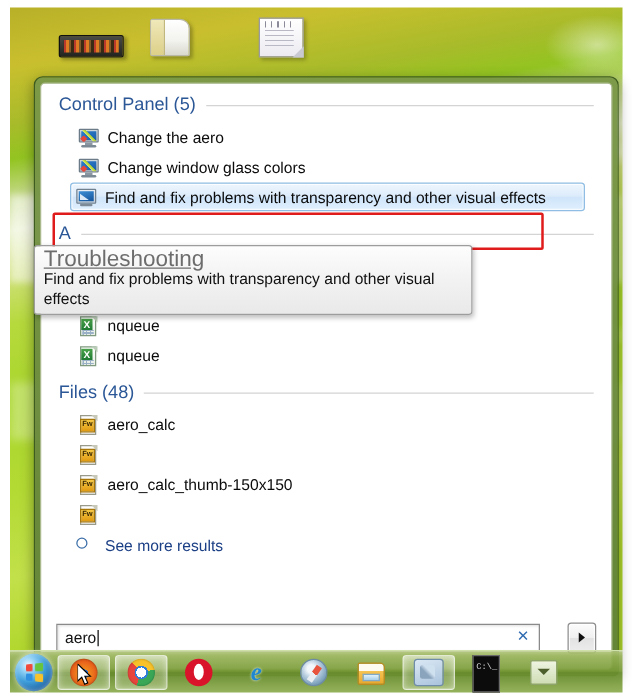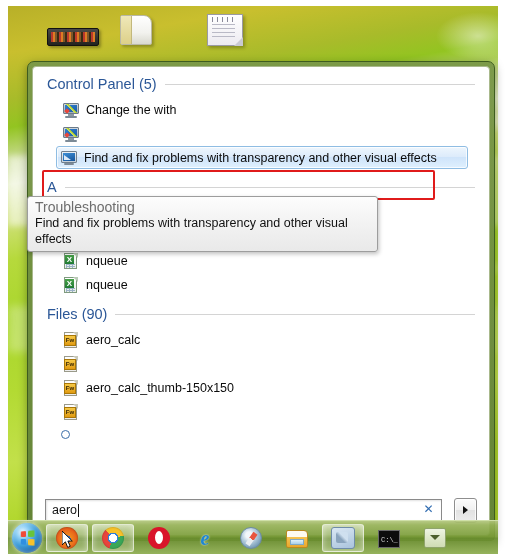--- a/index.html
+++ b/index.html
@@ -219,33 +219,33 @@
   }
 
   
   .tooltip{
     position:absolute;left:27px;top:196px;width:351px;
     background:linear-gradient(180deg,#fdfdfd 0%,#f3f3f3 45%,#e9e9e9 100%);
     border:1px solid #9d9d9d;border-radius:3px;
     box-shadow:1px 2px 4px rgba(0,0,0,.25);
     padding:2px 7px 4px 7px;box-sizing:border-box;z-index:30;
   }
-  .tt-title{font-size:14px;color:#6d6d6d;line-height:16px;}
+  .tt-title{font-size:18px;color:#6d6d6d;line-height:16px;text-decoration:underline;}
   .tt-body{font-size:12.5px;color:#101010;line-height:16px;}
 
   
   .annot{
     position:absolute;left:42px;top:170px;width:389px;height:26px;
     border:2px solid #e01b1b;border-radius:2px;z-index:20;pointer-events:none;
   }
 
   
   .sm-bottom{
     position:absolute;left:0;right:0;bottom:0;height:50px;
-    display:flex;align-items:center;padding:0 12px;box-sizing:border-box;gap:12px;
+    display:flex;align-items:center;padding:0 12px;box-sizing:border-box;gap:22px;
     background:transparent;
   }
   .searchbox{
     position:relative;flex:1;height:22px;
     background:#fff;border:1px solid #8a8a8a;box-sizing:border-box;
     display:flex;align-items:center;padding:0 6px;
     box-shadow:inset 1px 1px 2px rgba(0,0,0,.12);
   }
   .searchtext{font-size:12.5px;color:#111;}
   .caret{
@@ -325,21 +325,21 @@
     background:linear-gradient(180deg,#fdfaf0 0 38%, #f5c352 38%, #e9a72c 100%);
     border:1px solid #b98a20;box-sizing:border-box;position:relative;}
   .g-explorer:after{content:"";position:absolute;left:3px;top:8px;right:3px;bottom:2px;
     background:linear-gradient(180deg,#dff0fb,#a8cfe8);border:1px solid #7fa9c6;}
   .g-tool{
     width:22px;height:20px;position:relative;
     background:linear-gradient(160deg,#dbe8f4,#a9c3dc);border:1px solid #6f8ca8;border-radius:3px;}
   .g-tool:after{content:"";position:absolute;left:4px;top:4px;width:12px;height:11px;
     background:linear-gradient(45deg,#8aa4bd 40%, #cfe0ef 60%);border-radius:2px;}
   .g-cmd{
-    width:22px;height:18px;margin-top:2px;background:#0c0c0c;border:1px solid #6a6a6a;
+    width:22px;height:30px;margin-top:2px;background:#0c0c0c;border:1px solid #6a6a6a;
     color:#d8d8d8;font-size:7px;line-height:18px;padding-left:2px;box-sizing:border-box;
     font-family:"Liberation Mono",monospace;}
   .g-tray{
     width:20px;height:18px;background:linear-gradient(180deg,#eef4e2,#cfdcb4);
     border:1px solid #8fa46c;border-radius:2px;display:flex;align-items:center;justify-content:center;}
   .g-tray:after{content:"";width:0;height:0;border-left:5px solid transparent;border-right:5px solid transparent;
     border-top:5px solid #4c5f2c;}
 
   
   .cursor{position:absolute;left:62px;top:531px;width:12px;height:19px;z-index:60;}
@@ -376,31 +376,32 @@
           </div>
 
           <div class="row">
             <span class="ico ico-monitor">
               <span class="scr"></span>
                 <span class="brush"></span>
                 <span class="tip"></span>
               <span class="stand"></span>
                 <span class="base"></span>
             </span>
-            <span>Change the with</span>
+            <span>Change the aero</span>
           </div>
 
           <div class="row">
             <span class="ico ico-monitor">
               <span class="scr"></span>
                 <span class="brush"></span>
                 <span class="tip"></span>
               <span class="stand"></span>
                 <span class="base"></span>
             </span>
+            <span>Change window glass colors</span>
           </div>
 
 
 
           <div class="row selected">
             <span class="ico ico-trouble">
               <span class="frame"></span>
                 <span class="inner"></span>
                 <span class="wedge"></span>
                 <span class="base"></span>
@@ -455,21 +456,21 @@
                 <span class="x">X</span>
               <span class="grid"></span>
                 <span class="fold"></span>
             </span>
             <span>nqueue</span>
           </div>
         </div>
 
         <div class="sect">
           <div class="sect-head">
-            <div class="sect-title">Files (90)</div>
+            <div class="sect-title">Files (48)</div>
             <div class="sect-rule"></div>
           </div>
 
           <div class="row">
             <span class="ico ico-fw">
               <span class="page"></span>
                 <span class="badge"></span>
                 <span class="lbl">Fw</span>
                 <span class="fold"></span>
             </span>
@@ -501,20 +502,21 @@
                 <span class="badge"></span>
                 <span class="lbl">Fw</span>
                 <span class="fold"></span>
             </span>
           </div>
 
           <div class="moreresults">
             <span class="ico ico-search">
               <span class="lens"></span>
             </span>
+            <span>See more results</span>
           </div>
         </div>
 
       </div>
 
       <div class="sm-bottom">
         <div class="searchbox">
           <span class="searchtext">aero</span>
           <span class="caret"></span>
           <span class="clear-x">✕</span>

